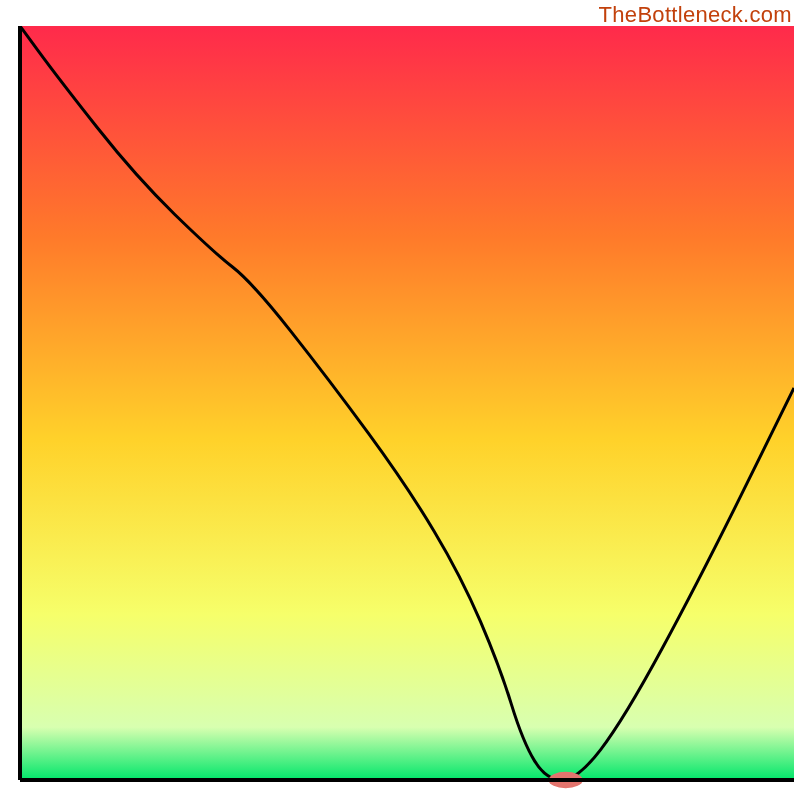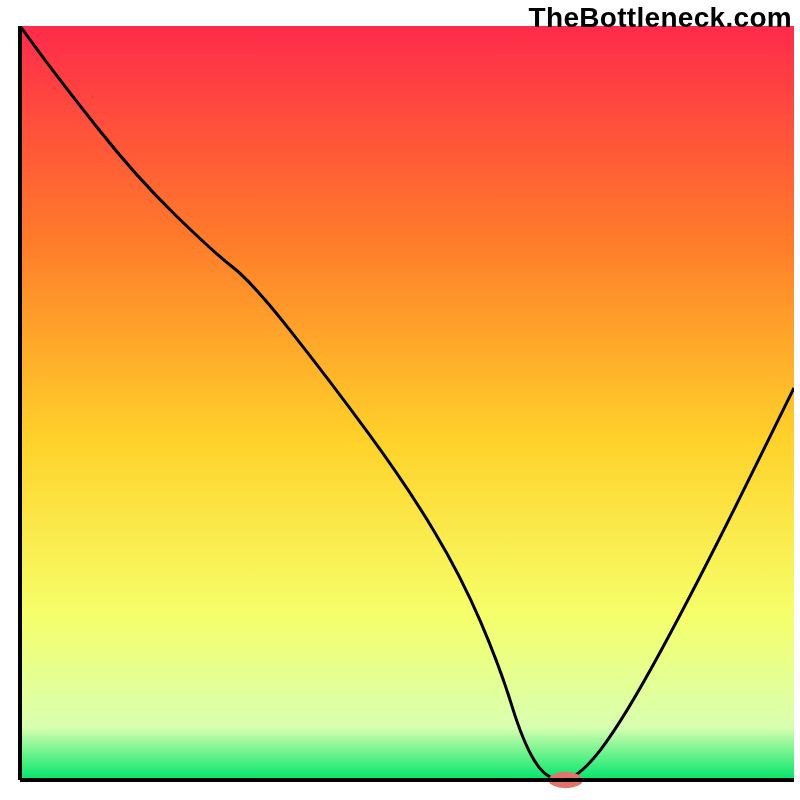--- a/index.html
+++ b/index.html
@@ -13,23 +13,23 @@
   }
   .stage {
     position: relative;
     width: 800px;
     height: 800px;
   }
   .watermark {
     position: absolute;
     top: 2px;
     right: 8px;
-    font-size: 28px;
-    font-weight: 700;
-    color: #000000;
+    font-size: 22px;
+    font-weight: 400;
+    color: #c2410c;
     letter-spacing: 0.3px;
   }
   svg {
     display: block;
   }
 </style>
 </head>
 <body>
 
 <div class="stage">

